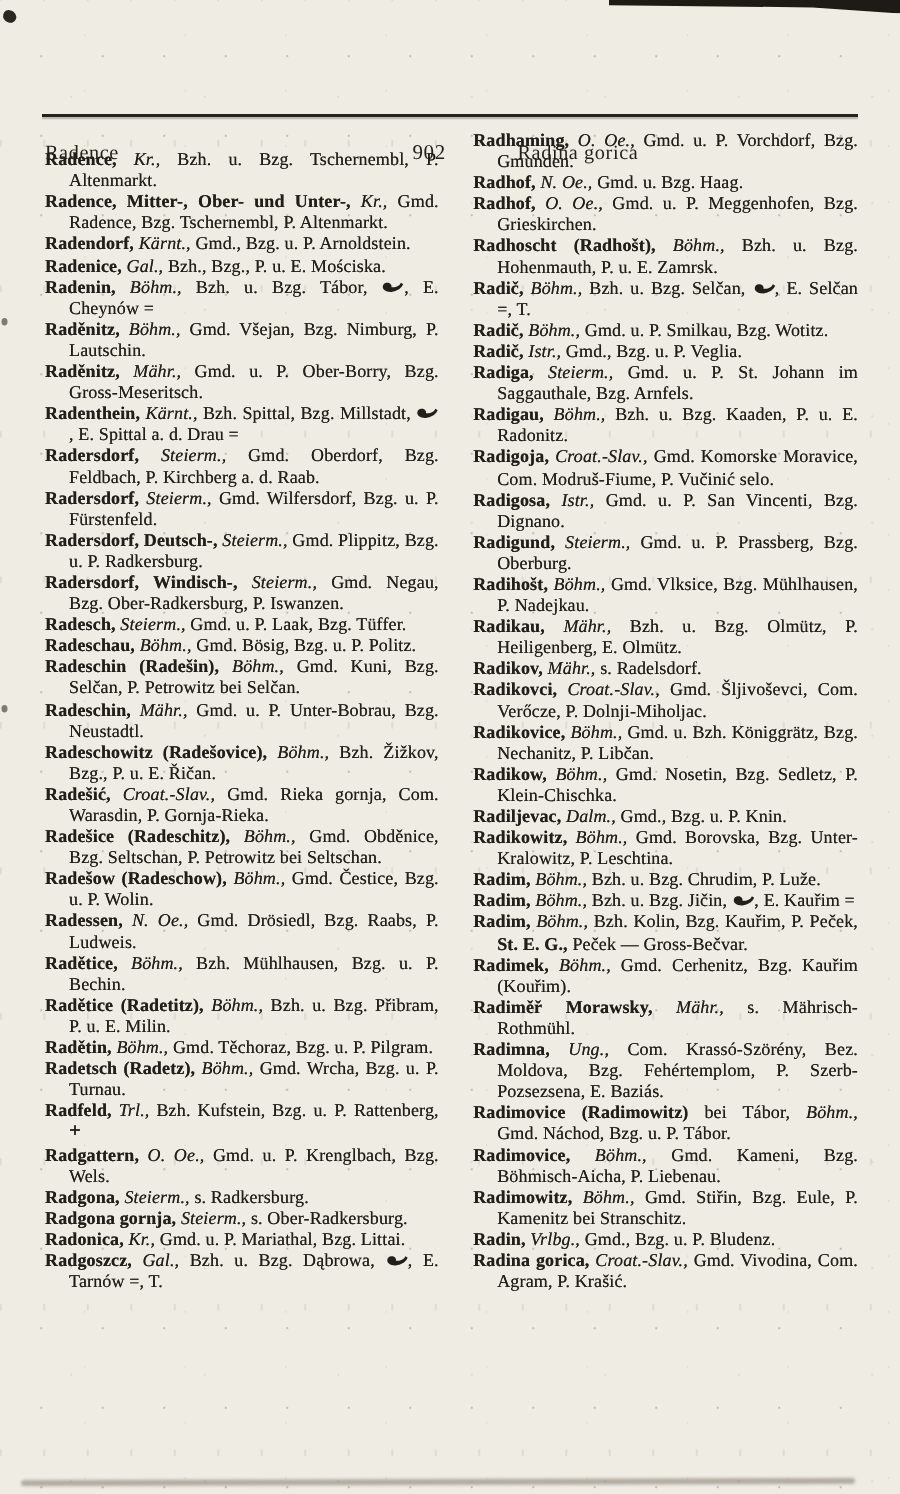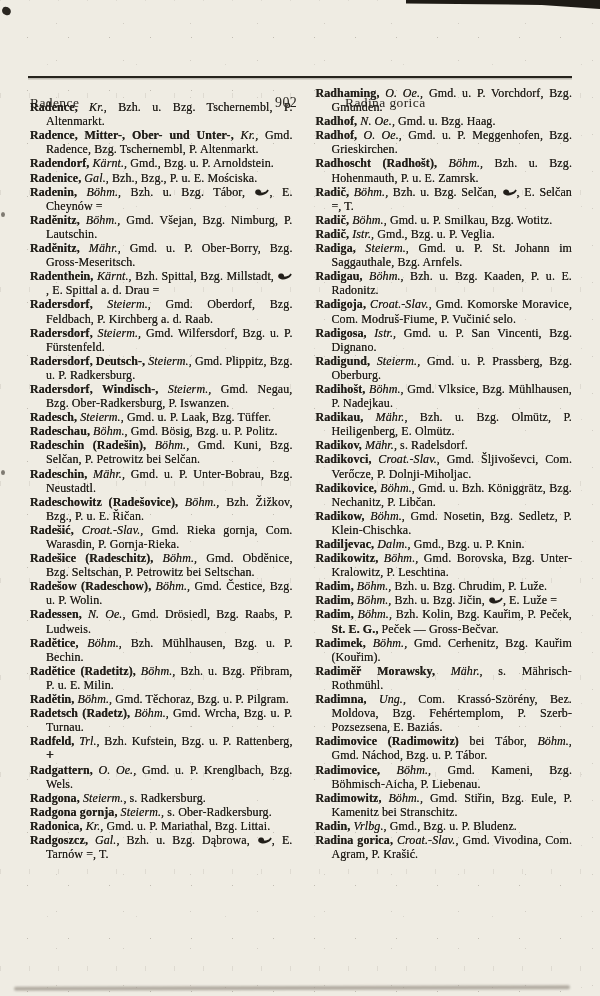--- a/index.html
+++ b/index.html
@@ -140,21 +140,21 @@
       <p class="entry"><span class="seg-b">Radikau,</span><span class="seg-i"> Mähr.,</span><span class="seg-r"> Bzh. u. Bzg. Olmütz, P. Heiligenberg, E. Olmütz.</span></p>
       <p class="entry"><span class="seg-b">Radikov,</span><span class="seg-i"> Mähr.,</span><span class="seg-r"> s. Radelsdorf.</span></p>
       <p class="entry"><span class="seg-b">Radikovci,</span><span class="seg-i"> Croat.-Slav.,</span><span class="seg-r"> Gmd. Šljivoševci, Com. Verőcze, P. Dolnji-Miholjac.</span></p>
       <p class="entry"><span class="seg-b">Radikovice,</span><span class="seg-i"> Böhm.,</span><span class="seg-r"> Gmd. u. Bzh. Königgrätz, Bzg. Nechanitz, P. Libčan.</span></p>
       <p class="entry"><span class="seg-b">Radikow,</span><span class="seg-i"> Böhm.,</span><span class="seg-r"> Gmd. Nosetin, Bzg. Sedletz, P. Klein-Chischka.</span></p>
       <p class="entry"><span class="seg-b">Radiljevac,</span><span class="seg-i"> Dalm.,</span><span class="seg-r"> Gmd., Bzg. u. P. Knin.</span></p>
       <p class="entry"><span class="seg-b">Radikowitz,</span><span class="seg-i"> Böhm.,</span><span class="seg-r"> Gmd. Borovska, Bzg. Unter-Kralowitz, P. Leschtina.</span></p>
       <p class="entry"><span class="seg-b">Radim,</span><span class="seg-i"> Böhm.,</span><span class="seg-r"> Bzh. u. Bzg. Chrudim, P. Luže.</span></p>
       <p class="entry"><span class="seg-b">Radim,</span><span class="seg-i"> Böhm.,</span><span class="seg-r"> Bzh. u. Bzg. Jičin, </span><span class="icon ic-post-horn"><svg width="15" height="9" viewBox="0 0 30 18" aria-hidden="true">
             <path fill="currentColor" d="M5 13C1 11 1.5 4 7 3c5-1 8.5 3 6.5 7-1.4 3-6.4 4-7.4 1-.8-2 2-4 4-3 5.5 2 10.5 1 14.5-2l2-3 3 2-2 3.2C24 13 15 16 10 15c-2-.4-4-1-5-2z"></path>
-          </svg></span><span class="seg-r">, E. Luže =</span></p>
+          </svg></span><span class="seg-r">, E. Kauřim =</span></p>
       <p class="entry"><span class="seg-b">Radim,</span><span class="seg-i"> Böhm.,</span><span class="seg-r"> Bzh. Kolin, Bzg. Kauřim, P. Peček, </span><span class="seg-b">St. E. G.,</span><span class="seg-r"> Peček — Gross-Bečvar.</span></p>
       <p class="entry"><span class="seg-b">Radimek,</span><span class="seg-i"> Böhm.,</span><span class="seg-r"> Gmd. Cerhenitz, Bzg. Kauřim (Kouřim).</span></p>
       <p class="entry"><span class="seg-b">Radiměř Morawsky,</span><span class="seg-i"> Mähr.,</span><span class="seg-r"> s. Mährisch-Rothmühl.</span></p>
       <p class="entry"><span class="seg-b">Radimna,</span><span class="seg-i"> Ung.,</span><span class="seg-r"> Com. Krassó-Szörény, Bez. Moldova, Bzg. Fehértemplom, P. Szerb-Pozsezsena, E. Baziás.</span></p>
       <p class="entry"><span class="seg-b">Radimovice (Radimowitz)</span><span class="seg-r"> bei Tábor, </span><span class="seg-i">Böhm.,</span><span class="seg-r"> Gmd. Náchod, Bzg. u. P. Tábor.</span></p>
       <p class="entry"><span class="seg-b">Radimovice,</span><span class="seg-i"> Böhm.,</span><span class="seg-r"> Gmd. Kameni, Bzg. Böhmisch-Aicha, P. Liebenau.</span></p>
       <p class="entry"><span class="seg-b">Radimowitz,</span><span class="seg-i"> Böhm.,</span><span class="seg-r"> Gmd. Stiřin, Bzg. Eule, P. Kamenitz bei Stranschitz.</span></p>
       <p class="entry"><span class="seg-b">Radin,</span><span class="seg-i"> Vrlbg.,</span><span class="seg-r"> Gmd., Bzg. u. P. Bludenz.</span></p>
       <p class="entry"><span class="seg-b">Radina gorica,</span><span class="seg-i"> Croat.-Slav.,</span><span class="seg-r"> Gmd. Vivodina, Com. Agram, P. Krašić.</span></p>
     </div>

